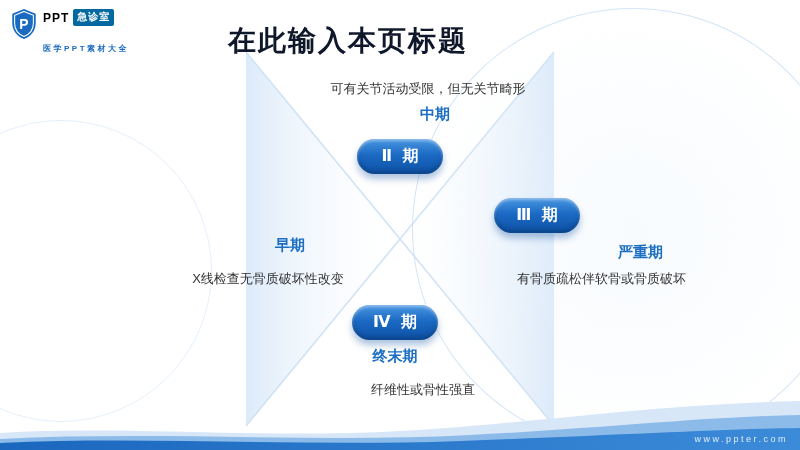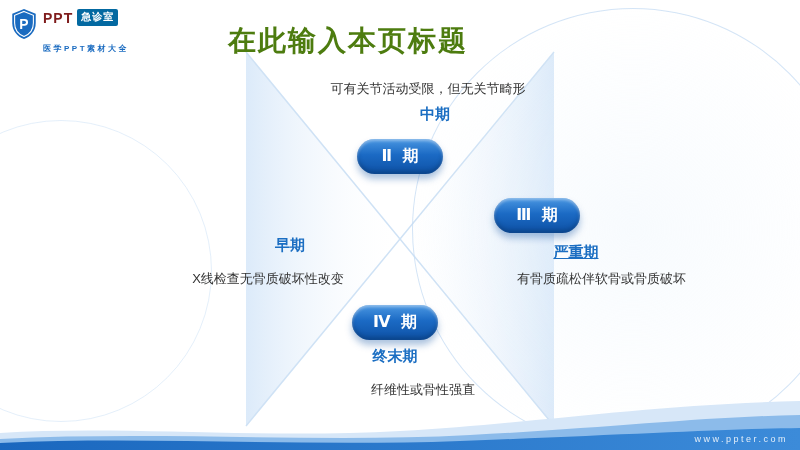--- a/index.html
+++ b/index.html
@@ -17,30 +17,30 @@
     z-index:0;
   }
   .ring2{
     position:absolute; width:300px; height:300px; left:-90px; top:120px;
     border-radius:50%; border:1px solid rgba(210,228,246,.6); z-index:0;
   }
   
   .logo{position:absolute; left:10px; top:8px; display:flex; align-items:flex-start; z-index:4;}
   .shield{width:28px; height:32px; margin-right:5px;}
   .brand-row{display:flex; align-items:center; gap:4px; margin-top:1px;}
-  .brand{color:#7f1d1d; font-weight:bold; font-size:14px; letter-spacing:1px;}
+  .brand{color:#000000; font-weight:bold; font-size:12px; letter-spacing:1px;}
   .badge{
     background:#0369a1; color:#fff; font-size:10px; font-weight:bold;
     padding:1px 4px 2px; border-radius:2px; letter-spacing:1px;
   }
   .logo-sub{color:#1a6bc0; font-size:8px; font-weight:bold; letter-spacing:2.5px; margin-top:17px;}
   
   .title{
     position:absolute; top:22px; left:0; width:696px; text-align:center;
-    font-size:28px; font-weight:800; color:#4d7c0f; letter-spacing:2px; z-index:3; margin:0;
+    font-size:28px; font-weight:800; color:#0f172a; letter-spacing:2px; z-index:3; margin:0;
   }
   
   .desc{position:absolute; font-size:13px; color:#333; z-index:3;padding-left:28px;}
   .stage-label{position:absolute; font-size:15px; font-weight:bold; color:#1b6ec2; z-index:3;}
   .pill{
     position:absolute; width:86px; height:35px; border-radius:18px; z-index:3;
     background:linear-gradient(180deg,#4a97e2 0%, #1b6ac4 45%, #0e51a5 100%);
     color:#fff; font-weight:bold; font-size:16px; letter-spacing:3px;
     display:flex; align-items:center; justify-content:center;
     box-shadow:0 5px 7px rgba(13,79,160,.35),
@@ -48,21 +48,21 @@
                inset 0 -3px 4px rgba(7,51,105,.45);
     text-indent:3px;
   }
   .desc-top{top:80px; left:0; width:800px; text-align:center;}
   .label-top{top:105px; left:0; width:800px; text-align:center;padding-left:35px;}
   .pill-top{top:139px; left:357px;}
   .pill-left{top:198px; left:242px;}
   .label-left{top:236px; left:245px; width:90px; text-align:center;}
   .desc-left{top:270px; left:95px; width:290px; text-align:center;}
   .pill-right{top:198px; left:494px;}
-  .label-right{top:243px; left:501px; width:150px; text-align:center;text-decoration:underline;}
+  .label-right{top:243px; left:513px; width:150px; text-align:right;}
   .desc-right{top:270px; left:489px; width:220px; text-align:left;}
   .pill-bottom{top:305px; left:352px;}
   .label-bottom{top:347px; left:345px; width:100px; text-align:center;}
   .desc-bottom{top:373px; left:295px; width:200px; text-align:center;margin-top:8px;}
   
   .waves{position:absolute; left:0; bottom:0; z-index:5;}
   .watermark{
     position:absolute; right:12px; bottom:6px; z-index:6;
     font-size:9px; letter-spacing:2.5px; color:rgba(255,255,255,.85);
   }

